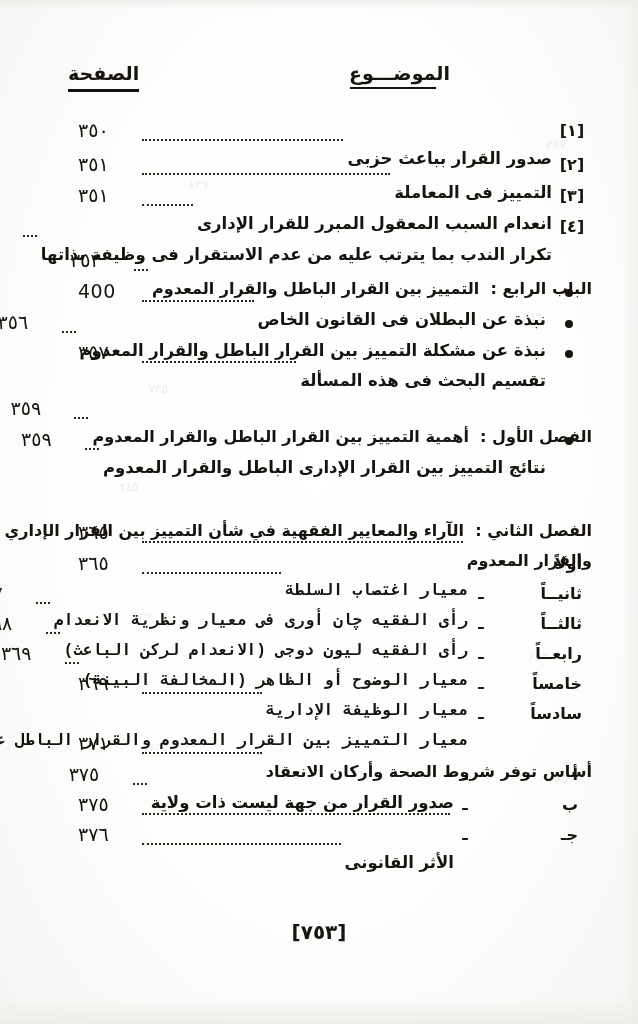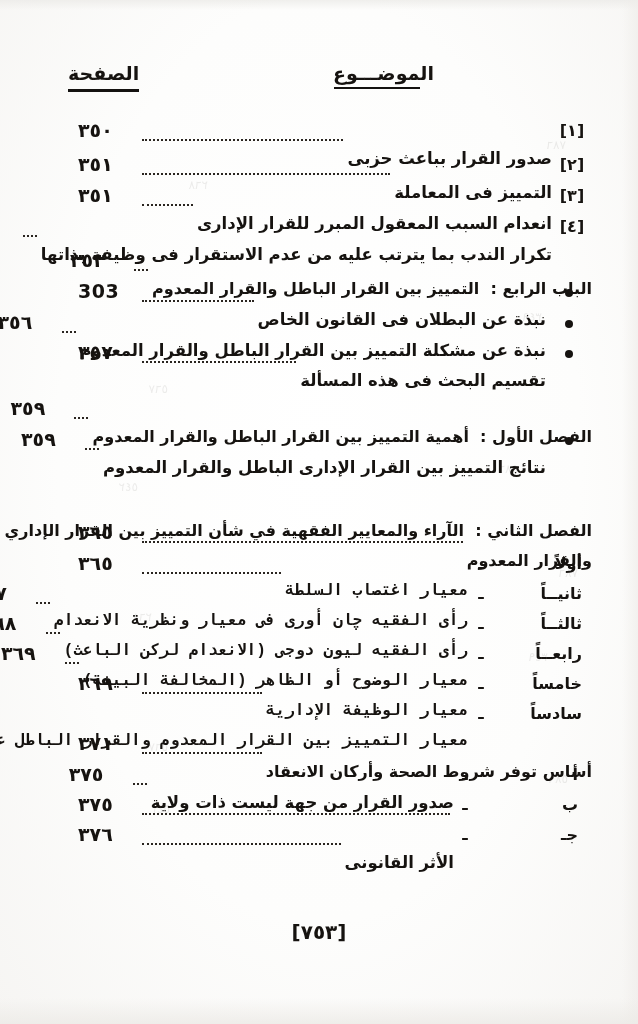--- a/index.html
+++ b/index.html
@@ -76,21 +76,21 @@
   
   .toc-header {
     position: absolute;
     top: 62px;
     left: 64px;
     right: 52px;
     height: 40px;
   }
   .hdr-subject {
     position: absolute;
-    right: 152px;
+    right: 136px;
     top: 0;
     font-size: 19px;
     font-weight: bold;
     letter-spacing: .5px;
     white-space: nowrap;
   }
   .hdr-subject .rule {
     display: block;
     height: 2.4px;
     background: #141210;
@@ -122,21 +122,21 @@
     right: 46px;
     height: 30px;
     display: flex;
     flex-direction: row;
     align-items: flex-start;
   }
   .num {
     flex: 0 0 auto;
     width: 62px;
     font-size: 19px;
-    font-weight: bold;
+    font-weight: normal;
     text-align: left;
     letter-spacing: .5px;
     line-height: 25px;
     white-space: nowrap;
     order: 3;
     padding-left: 16px;
   }
   .leader {
     flex: 1 1 auto;
     order: 2;
@@ -319,21 +319,21 @@
         </div>
         <div class="row head-row" style="top: 248px;">
           <span class="txt"><span class="label">الباب الرابع :&nbsp;&nbsp;</span><span>التمييز بين القرار الباطل والقرار المعدوم</span></span>
           <span class="leader"></span>
           <span class="num">٣٥٣</span>
         </div>
         <div class="row bullet-row" style="top: 279px;">
           <span class="marker"><span class="bullet-dot"></span></span>
           <span class="txt">نبذة عن البطلان فى القانون الخاص</span>
           <span class="leader"></span>
-          <span class="num">303</span>
+          <span class="num">400</span>
         </div>
         <div class="row bullet-row" style="top: 310px;">
           <span class="marker"><span class="bullet-dot"></span></span>
           <span class="txt">نبذة عن مشكلة التمييز بين القرار الباطل والقرار المعدوم</span>
           <span class="leader"></span>
           <span class="num">٣٥٦</span>
         </div>
         <div class="row bullet-row" style="top: 340px;">
           <span class="marker"><span class="bullet-dot"></span></span>
           <span class="txt">تقسيم البحث فى هذه المسألة</span>

